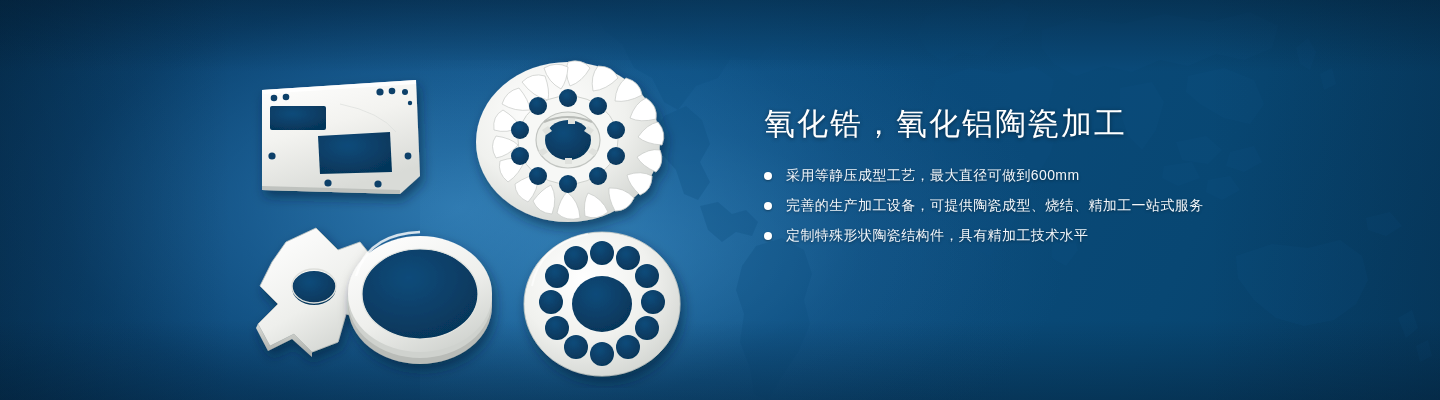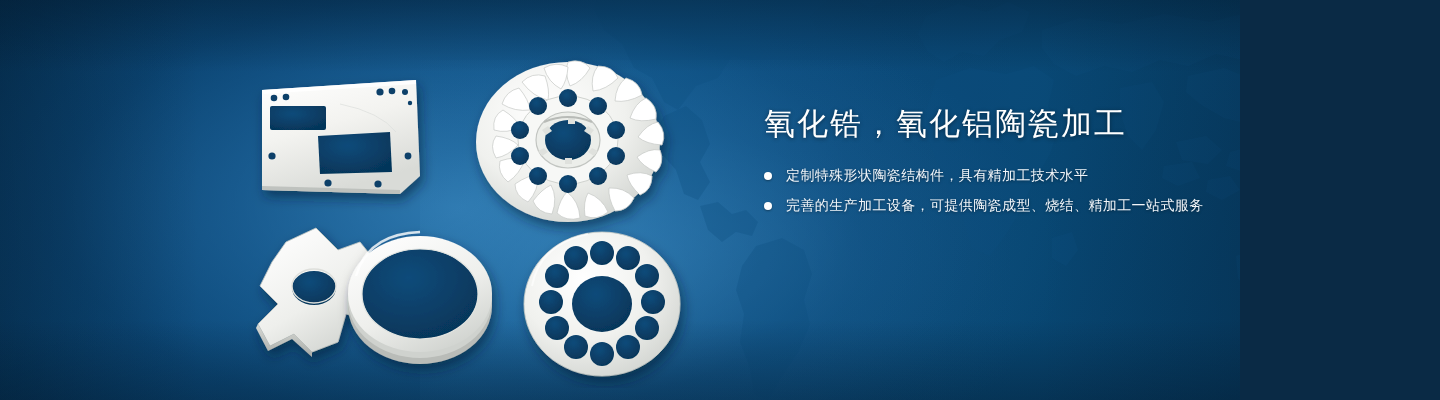--- a/index.html
+++ b/index.html
@@ -5,21 +5,21 @@
 <style>
   html, body {
     margin: 0;
     padding: 0;
     background: #0a2a45;
   }
   * { box-sizing: border-box; }
 
   .banner {
     position: relative;
-    width: 1240px;
+    width: 1440px;
     height: 400px;
     overflow: hidden;
     font-family: "Liberation Sans", "DejaVu Sans", sans-serif;
     background: #07426f;
   }
 
   
   .bg-base {
     position: absolute;
     inset: 0;
@@ -328,22 +328,26 @@
         <path d="M10 60 q8 -42 56 -52" stroke="#ffffff" stroke-width="2" fill="none" opacity="0.6"></path>
       </g>
     </svg>
   </div>
 
   <div class="copy">
     <h1 class="headline">氧化锆，氧化铝陶瓷加工</h1>
     <ul class="bullets">
       <li class="bullet">
         <span class="bullet-dot"></span>
-        <span>定制特殊形状陶瓷结构件，具有精加工技术水平</span>
+        <span>采用等静压成型工艺，最大直径可做到600mm</span>
       </li>
       <li class="bullet">
         <span class="bullet-dot"></span>
         <span>完善的生产加工设备，可提供陶瓷成型、烧结、精加工一站式服务</span>
       </li>
+      <li class="bullet">
+        <span class="bullet-dot"></span>
+        <span>定制特殊形状陶瓷结构件，具有精加工技术水平</span>
+      </li>
     </ul>
   </div>
 
 </div>
 
 </body></html>

